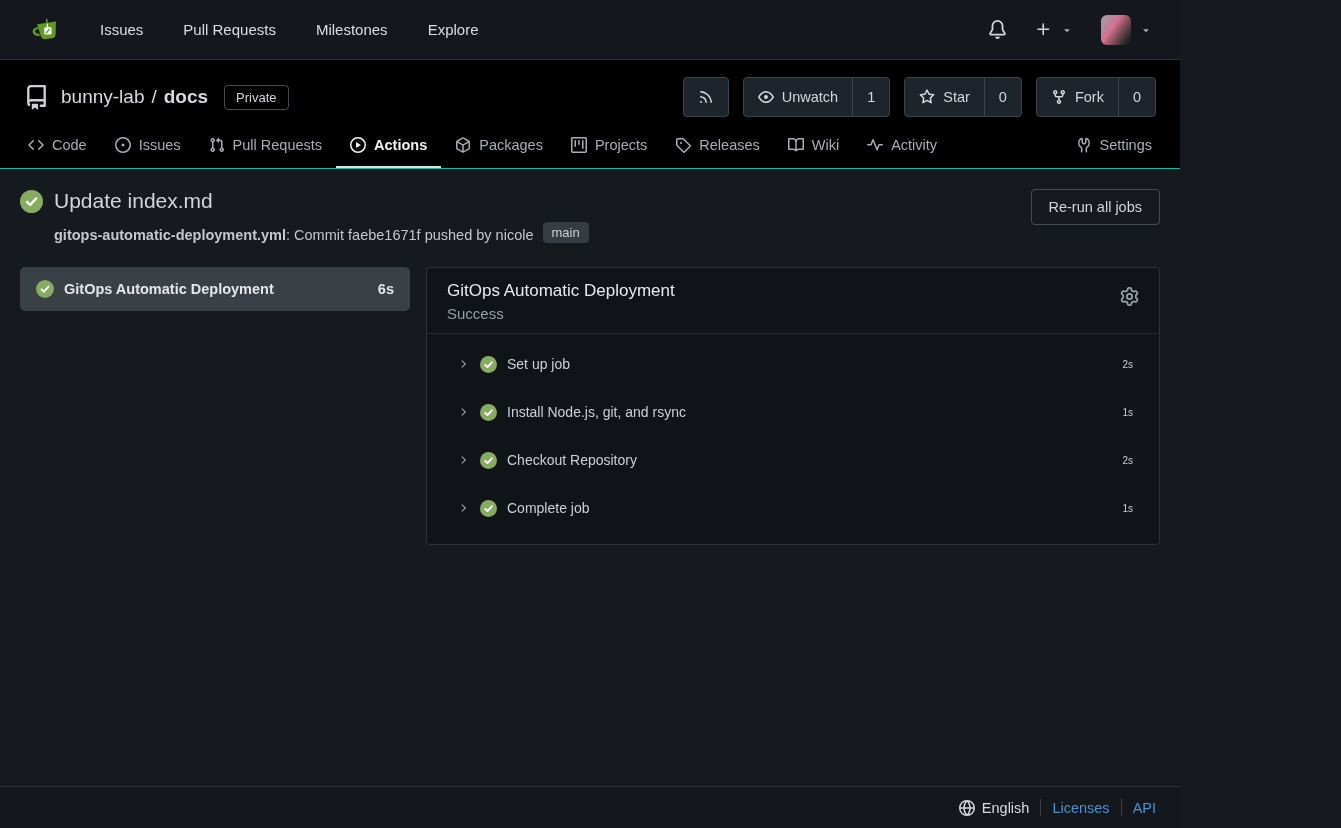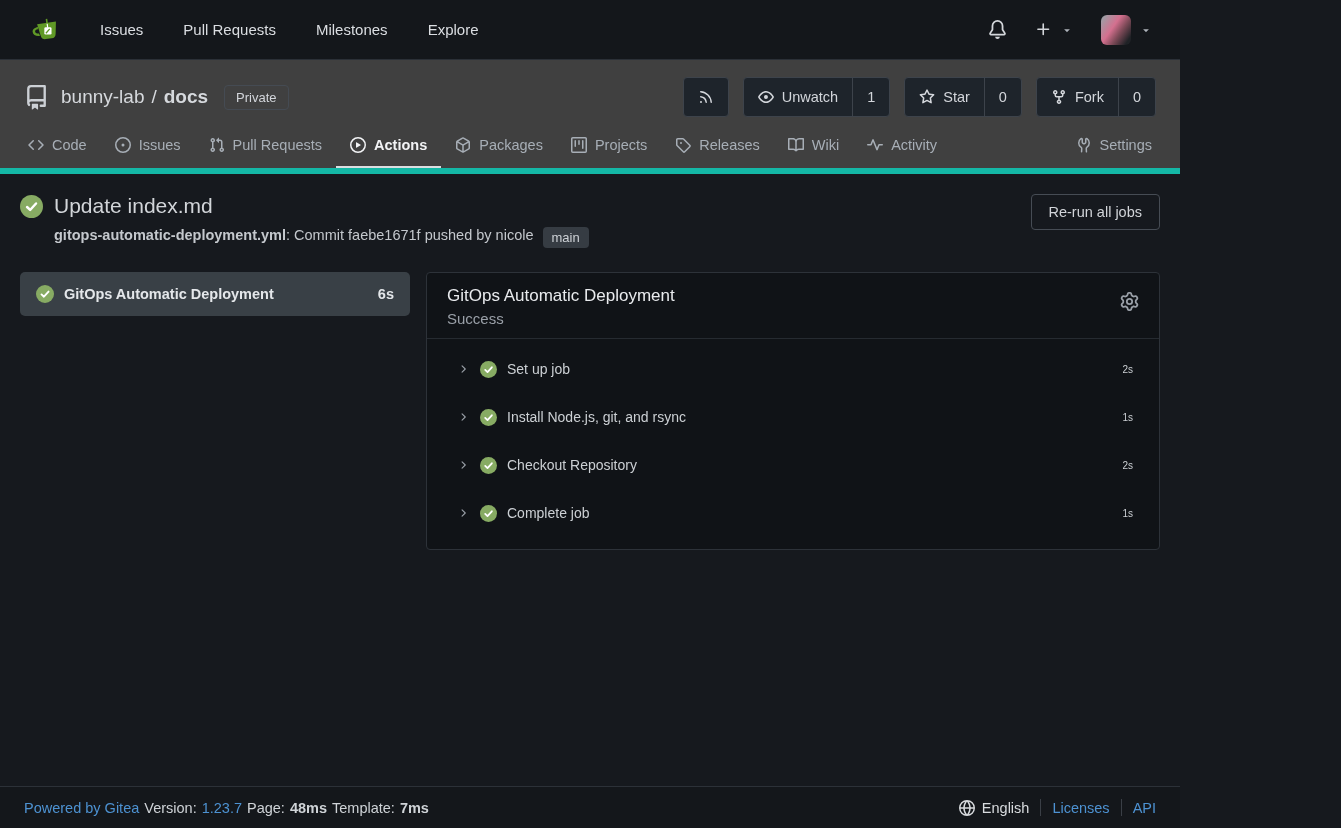--- a/index.html
+++ b/index.html
@@ -19,21 +19,21 @@
   .nav-link { color:#dbdee2; font-size:15px; cursor:pointer; }
   .nav-right { margin-left:auto; display:flex; align-items:center; gap:28px; }
   .bell { font-size:19px; color:#d4d7db; cursor:pointer; }
   .plus-group, .avatar-group { display:flex; align-items:center; gap:9px; cursor:pointer; }
   .plus-icon { font-size:17px; color:#d4d7db; }
   .caret { font-size:12px; color:#aeb4bb; }
   .avatar { width:30px; height:30px; border-radius:6px;
             background:linear-gradient(125deg,#9aa0a6 5%,#d4708f 40%,#7e4a58 62%,#1f2226 88%); }
 
   
-  .repo-header { flex:none; background:#404040; border-bottom:6px solid #14b8a6; padding-top:15px; }
+  .repo-header { flex:none; background:#000000; border-bottom:1px solid #14b8a6; padding-top:15px; }
   .repo-title-row { display:flex; align-items:center; padding:0 24px; height:44px; }
   .repo-icon { font-size:25px; color:#ccd0d5; }
   .repo-name { margin-left:12px; font-size:19px; color:#d6d9dd; }
   .repo-name .owner, .repo-name .rname { cursor:pointer; }
   .repo-name .sep { margin:0 7px; color:#d6d9dd; }
   .repo-name .rname { font-weight:700; }
   .visibility-badge { margin-left:16px; font-size:13px; color:#d2d5da; border:1px solid #454b53;
                       border-radius:4px; padding:4px 11px; }
   .repo-actions { margin-left:auto; display:flex; gap:14px; }
   .btn-group { display:flex; border:1px solid #3d434b; border-radius:4px; overflow:hidden; background:#1e242b; }
@@ -50,21 +50,21 @@
   .tab.active { color:#f2f3f5; font-weight:700; border-bottom-color:#dcdee1; }
   .tab.settings { margin-left:auto; }
 
   
   .content { flex:1; padding:20px 20px 0; overflow:hidden; }
   .run-header { display:flex; align-items:flex-start; }
   .run-title-row { display:flex; align-items:center; gap:11px; }
   .check-icon { color:#87ab63; display:inline-flex; }
   .run-title-row .check-icon { font-size:23px; }
   .run-title { font-size:21px; color:#d2d5d9; }
-  .run-sub { margin:9px 0 0 34px; font-size:14.5px; color:#c4c8cd; display:flex; align-items:flex-start; }
+  .run-sub { margin:9px 0 0 34px; font-size:14.5px; color:#c4c8cd; display:flex; align-items:flex-end; }
   .run-sub .wf { font-weight:700; }
   .branch-badge { margin-left:9px; background:#363c43; color:#cdd1d6; font-size:13px;
                   border-radius:4px; padding:3px 9px; cursor:pointer; }
   .rerun-btn { margin-left:auto; background:transparent; border:1px solid #464c54; border-radius:4px;
                color:#d2d5d9; font-size:14.5px; font-family:inherit; padding:9px 17px; cursor:pointer; }
 
   .run-body { display:flex; gap:16px; margin-top:24px; align-items:flex-start; }
   .job-list { width:390px; flex:none; }
   .job-item { display:flex; align-items:center; gap:10px; height:44px; padding:0 16px;
               background:#394046; border-radius:5px; cursor:pointer; }
@@ -396,29 +396,20 @@
               </span>
             <span class="step-name">Complete job</span>
             <span class="step-duration">1s</span>
           </div>
         </div>
       </div>
     </div>
   </div>
 
   <div class="footer">
-    <div class="fl-left">
-      <span class="flink">Powered by Gitea</span>
-      <span>Version:</span>
-      <span class="flink">1.23.7</span>
-      <span>Page:</span>
-      <span class="bold">48ms</span>
-      <span>Template:</span>
-      <span class="bold">7ms</span>
-    </div>
     <div class="fl-right">
       <span class="globe-lang">
         <span class="icon">
             <svg viewBox="0 0 16 16" xmlns="http://www.w3.org/2000/svg">
               <path d="M8 0a8 8 0 1 1 0 16A8 8 0 0 1 8 0ZM5.78 8.75a9.64 9.64 0 0 0 1.363 4.177c.255.426.542.832.857 1.215.245-.296.551-.705.857-1.215A9.64 9.64 0 0 0 10.22 8.75Zm4.44-1.5a9.64 9.64 0 0 0-1.363-4.177c-.307-.51-.612-.919-.857-1.215a9.927 9.927 0 0 0-.857 1.215A9.64 9.64 0 0 0 5.78 7.25Zm-5.944 1.5H1.543a6.507 6.507 0 0 0 4.666 5.5c-.123-.181-.24-.365-.352-.552-.715-1.192-1.437-2.874-1.581-4.948Zm-2.733-1.5h2.733c.144-2.074.866-3.756 1.58-4.948.12-.197.237-.381.353-.552a6.507 6.507 0 0 0-4.666 5.5Zm10.181 1.5c-.144 2.074-.866 3.756-1.58 4.948-.12.197-.237.381-.353.552a6.507 6.507 0 0 0 4.666-5.5Zm2.733-1.5a6.507 6.507 0 0 0-4.666-5.5c.123.181.24.365.352.552.715 1.192 1.437 2.874 1.581 4.948Z"></path>
             </svg>
           </span>
         <span>English</span>
       </span>
       <span class="fdiv"></span>

